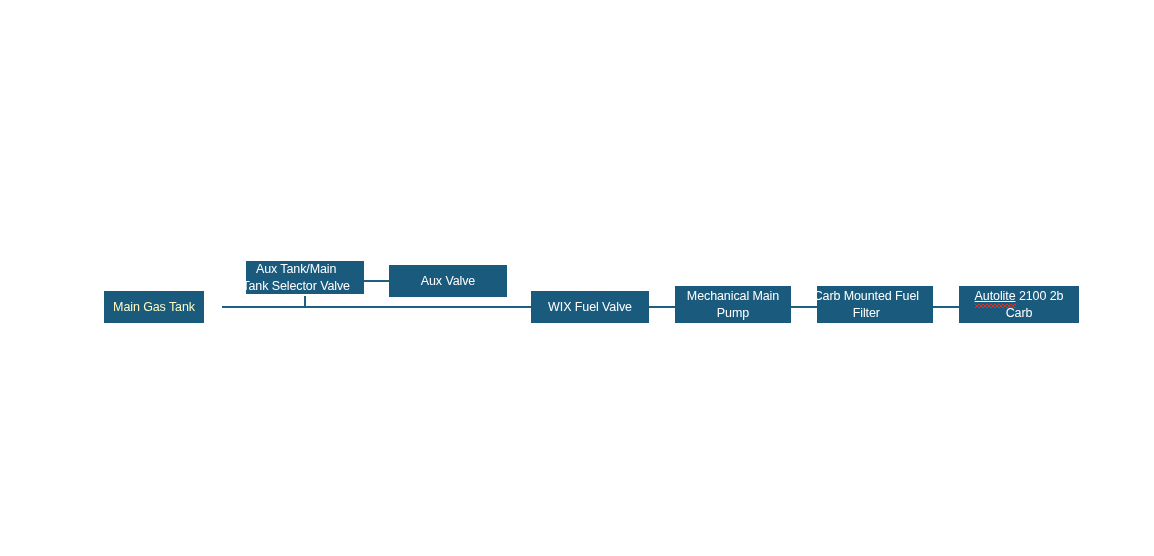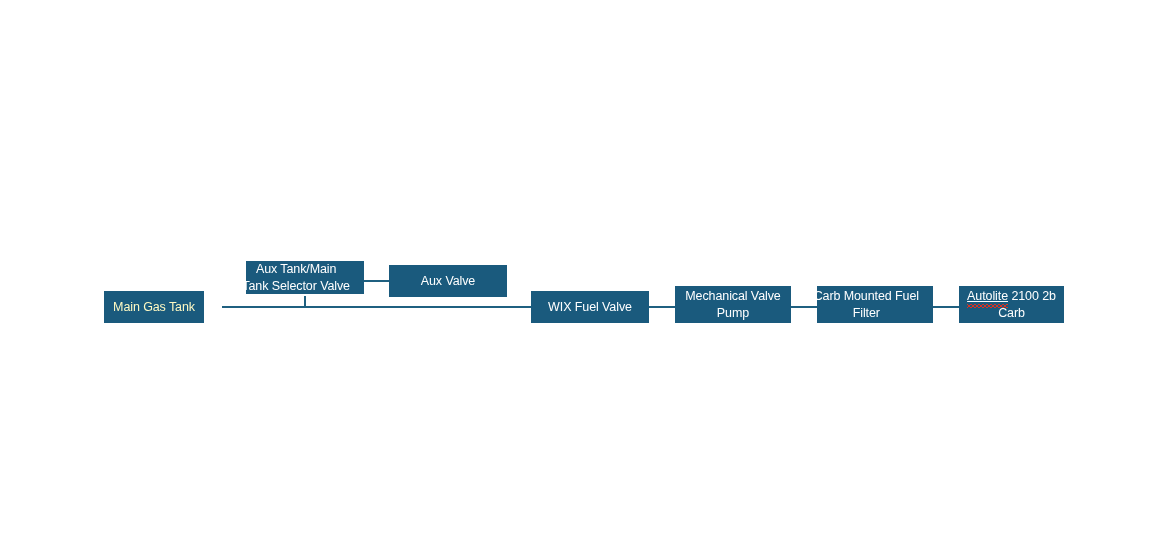--- a/index.html
+++ b/index.html
@@ -101,24 +101,24 @@
       <span class="node-label">Aux Tank/Main
 Tank Selector Valve</span>
     </div>
     <div class="node" style="left: 389px; top: 265px; width: 118px; height: 32px; background: rgb(26, 90, 125); color: rgb(255, 255, 255);">
       <span class="node-label">Aux Valve</span>
     </div>
     <div class="node" style="left: 531px; top: 291px; width: 118px; height: 32px; background: rgb(26, 90, 125); color: rgb(255, 255, 255);">
       <span class="node-label">WIX Fuel Valve</span>
     </div>
     <div class="node" style="left: 675px; top: 286px; width: 116px; height: 37px; background: rgb(26, 90, 125); color: rgb(255, 255, 255);">
-      <span class="node-label">Mechanical Valve
+      <span class="node-label">Mechanical Main
 Pump</span>
     </div>
     <div class="node overflow" style="left: 817px; top: 286px; width: 116px; height: 37px; background: rgb(26, 90, 125); color: rgb(255, 255, 255); justify-content: flex-end;">
       <span class="node-label">Carb Mounted Fuel
 Filter</span>
     </div>
-    <div class="node" style="left: 959px; top: 286px; width: 105px; height: 37px; background: rgb(26, 90, 125); color: rgb(255, 255, 255);">
+    <div class="node" style="left: 959px; top: 286px; width: 120px; height: 37px; background: rgb(26, 90, 125); color: rgb(255, 255, 255);">
       <span class="node-label"><span class="misspelled">Autolite</span><span> 2100 2b
 Carb</span></span>
     </div>
   </div>
 
 </body></html>

